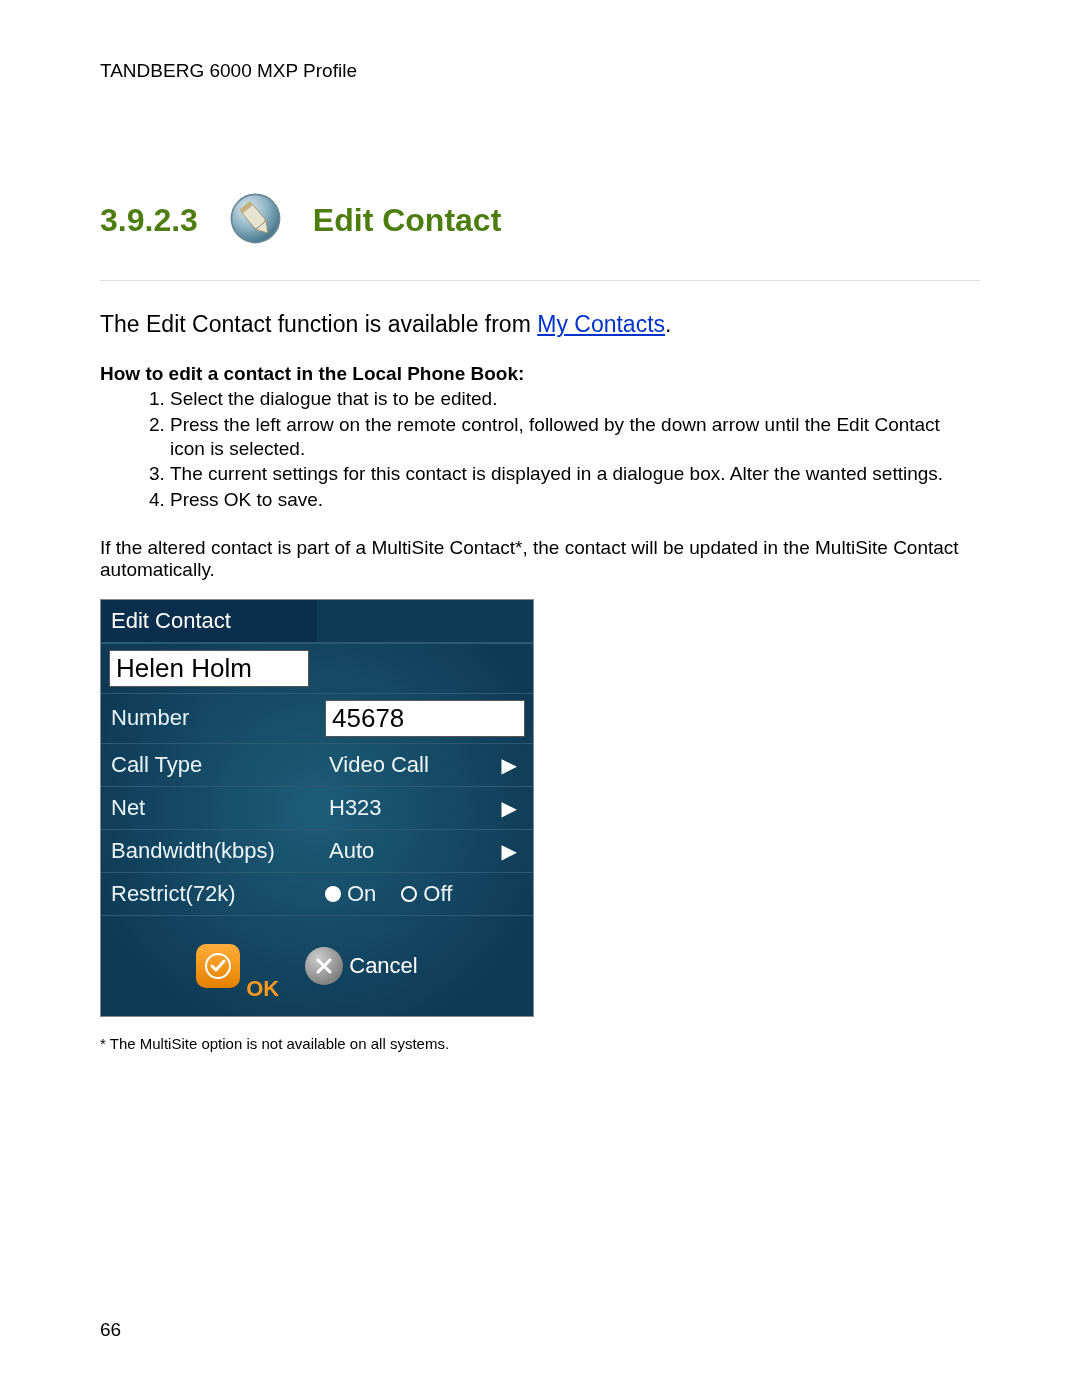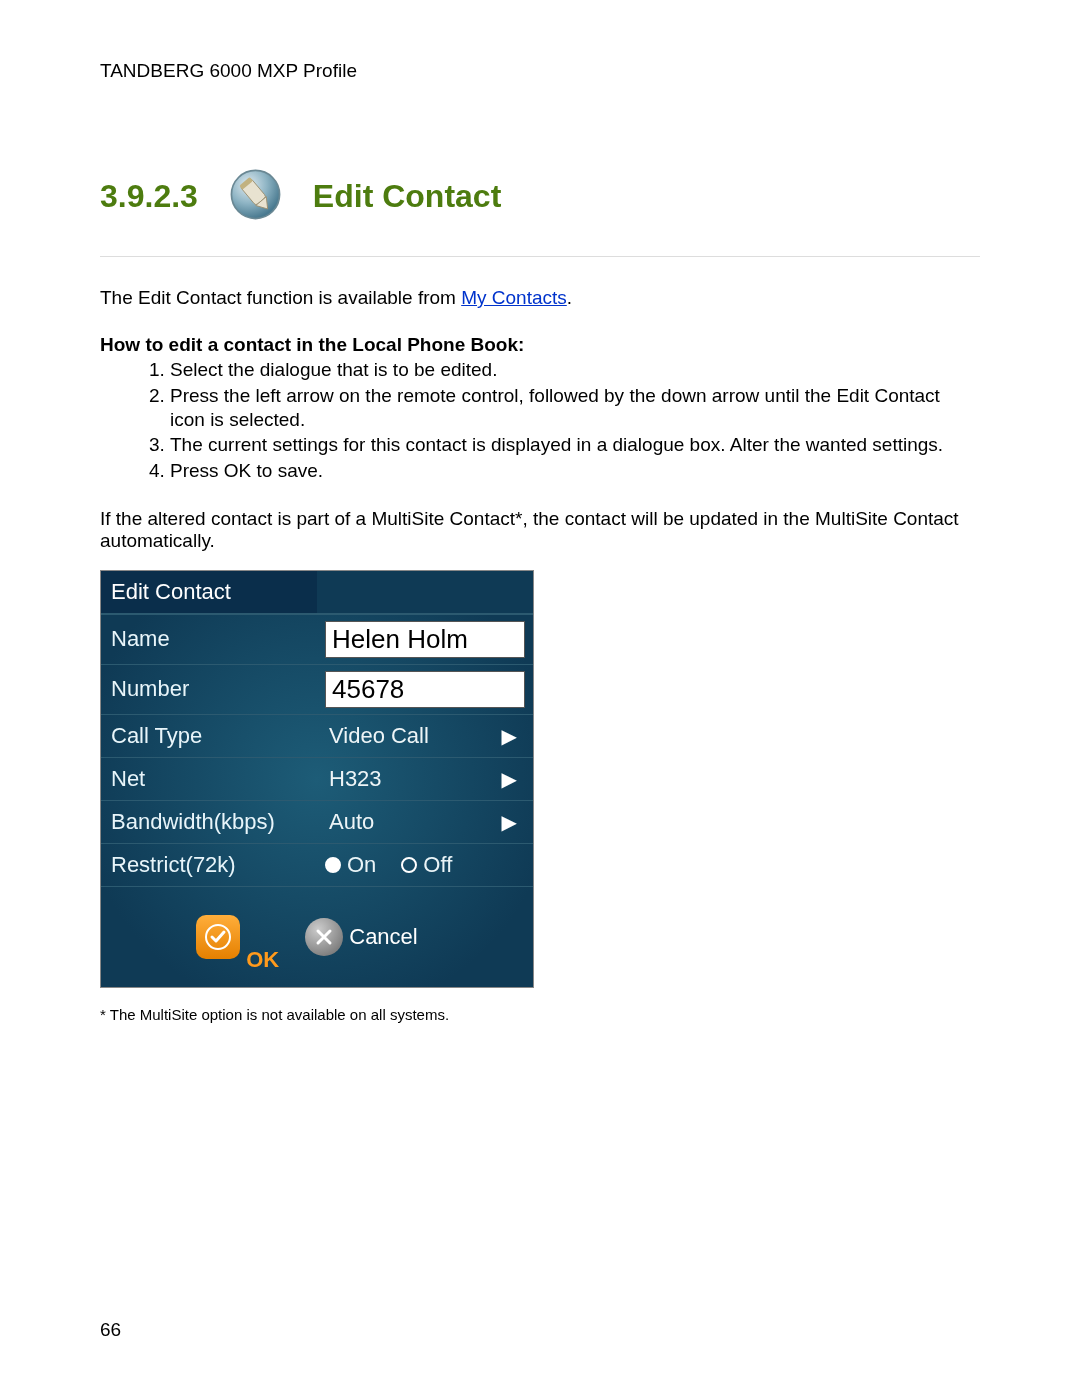--- a/index.html
+++ b/index.html
@@ -11,41 +11,41 @@
   }
   .page {
     width: 1080px;
     min-height: 1397px;
     padding: 60px 100px 40px 100px;
     box-sizing: border-box;
     position: relative;
   }
   .header-text {
     font-size: 19px;
-    margin-bottom: 85px;
+    margin-bottom: 109px;
   }
   .section-heading {
     display: flex;
     align-items: center;
     gap: 30px;
     margin-bottom: 30px;
     border-bottom: 1px solid #ddd;
     padding-bottom: 30px;
   }
   .section-number, .section-title {
     font-size: 32px;
     font-weight: bold;
     color: #4d7c0f;
   }
   .edit-icon-svg {
     width: 55px;
     height: 55px;
   }
   .intro-paragraph {
-    font-size: 19px;
+    font-size: 23px;
     margin: 25px 0;
   }
   a.link { color: #0033cc; text-decoration: underline; }
   .howto-heading {
     font-size: 19px;
     font-weight: bold;
     margin: 20px 0 0 0;
   }
   ol.steps {
     font-size: 19px;
@@ -207,21 +207,20 @@
 
   <div class="post-paragraph">If the altered contact is part of a MultiSite Contact*, the contact will be updated in the MultiSite Contact automatically.</div>
 
   <div class="dialog">
     <div class="dialog-title-row">
       <div class="dialog-title-cell">Edit Contact</div>
       <div class="dialog-title-cell" style="background:#0f3a55;"></div>
     </div>
 
     <div class="dialog-row">
-      <div class="dialog-label">Name</div>
       <div class="dialog-value">
         <div class="textbox">Helen Holm</div>
       </div>
     </div>
 
     <div class="dialog-row">
       <div class="dialog-label">Number</div>
       <div class="dialog-value">
         <div class="textbox">45678</div>
       </div>

